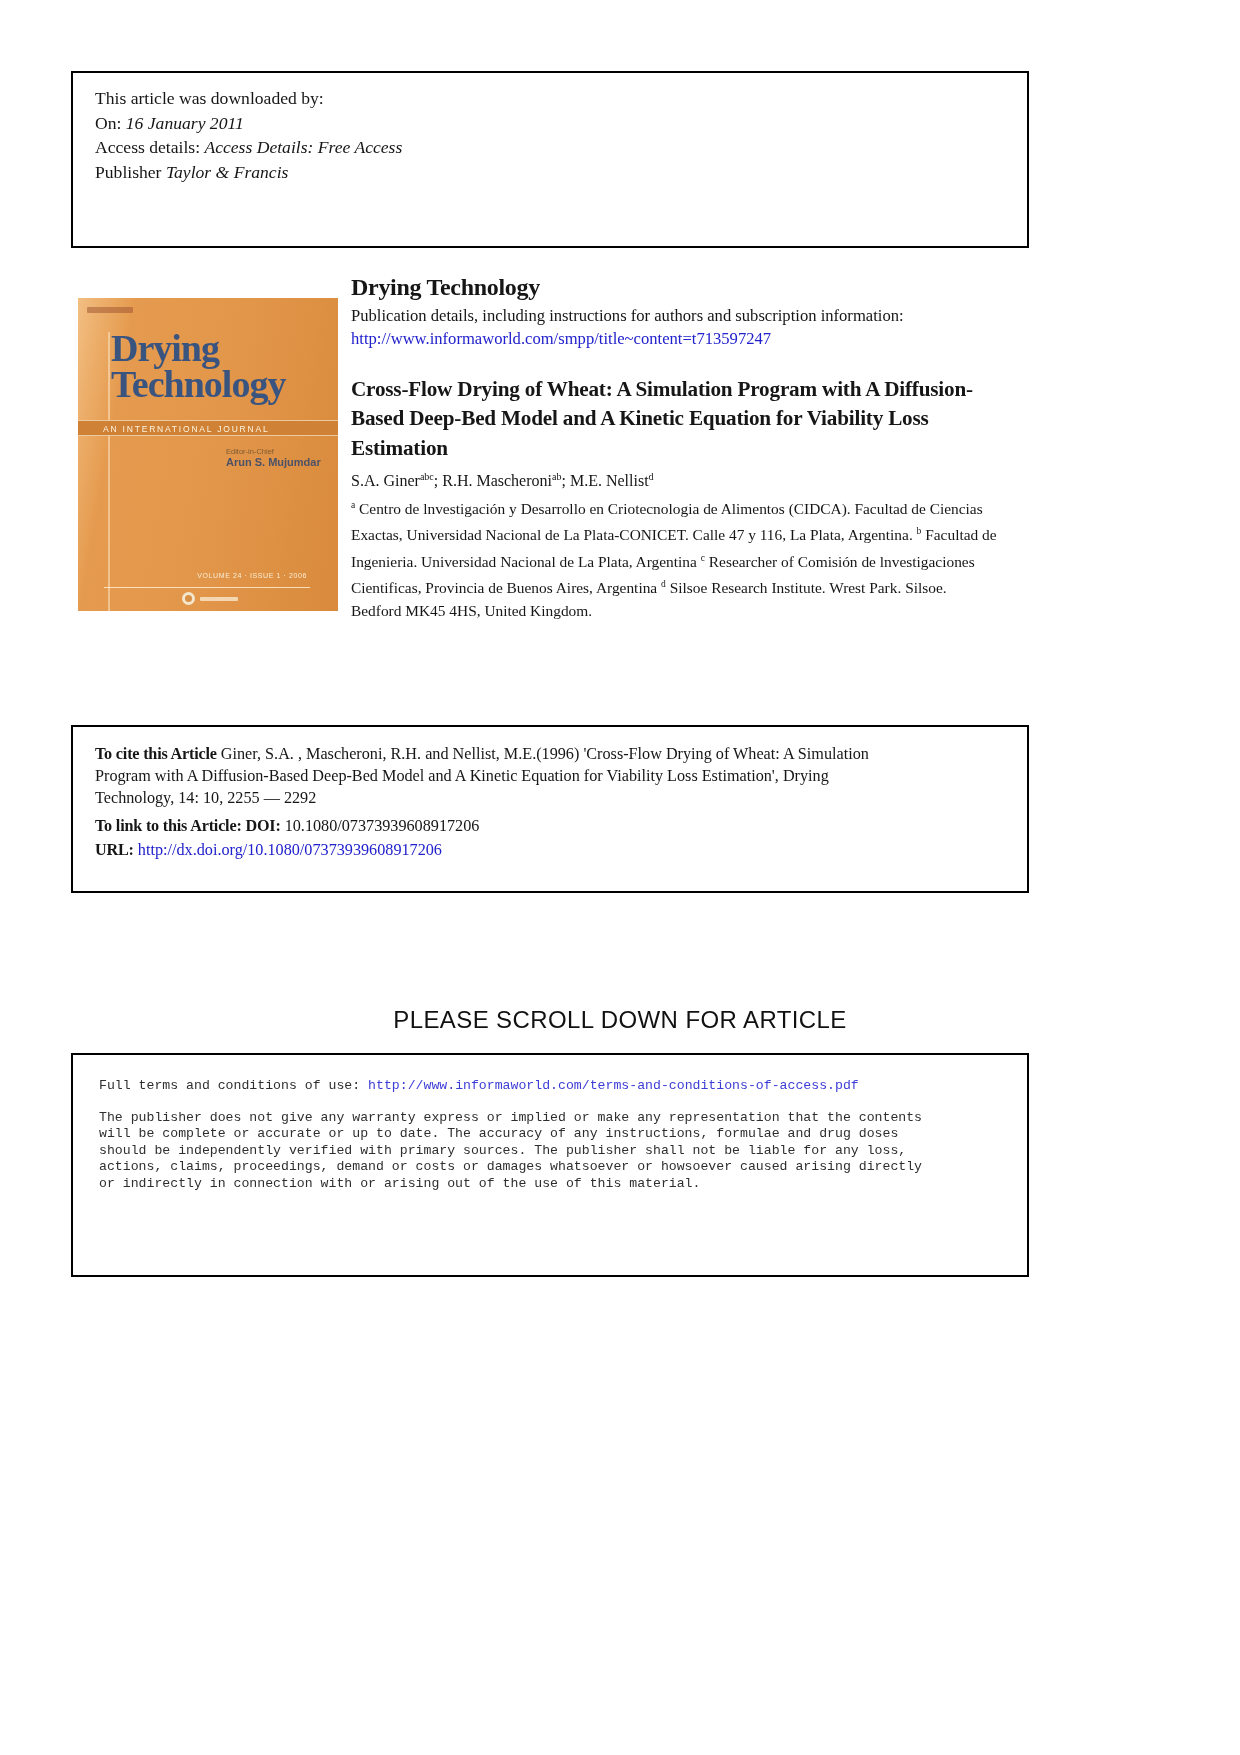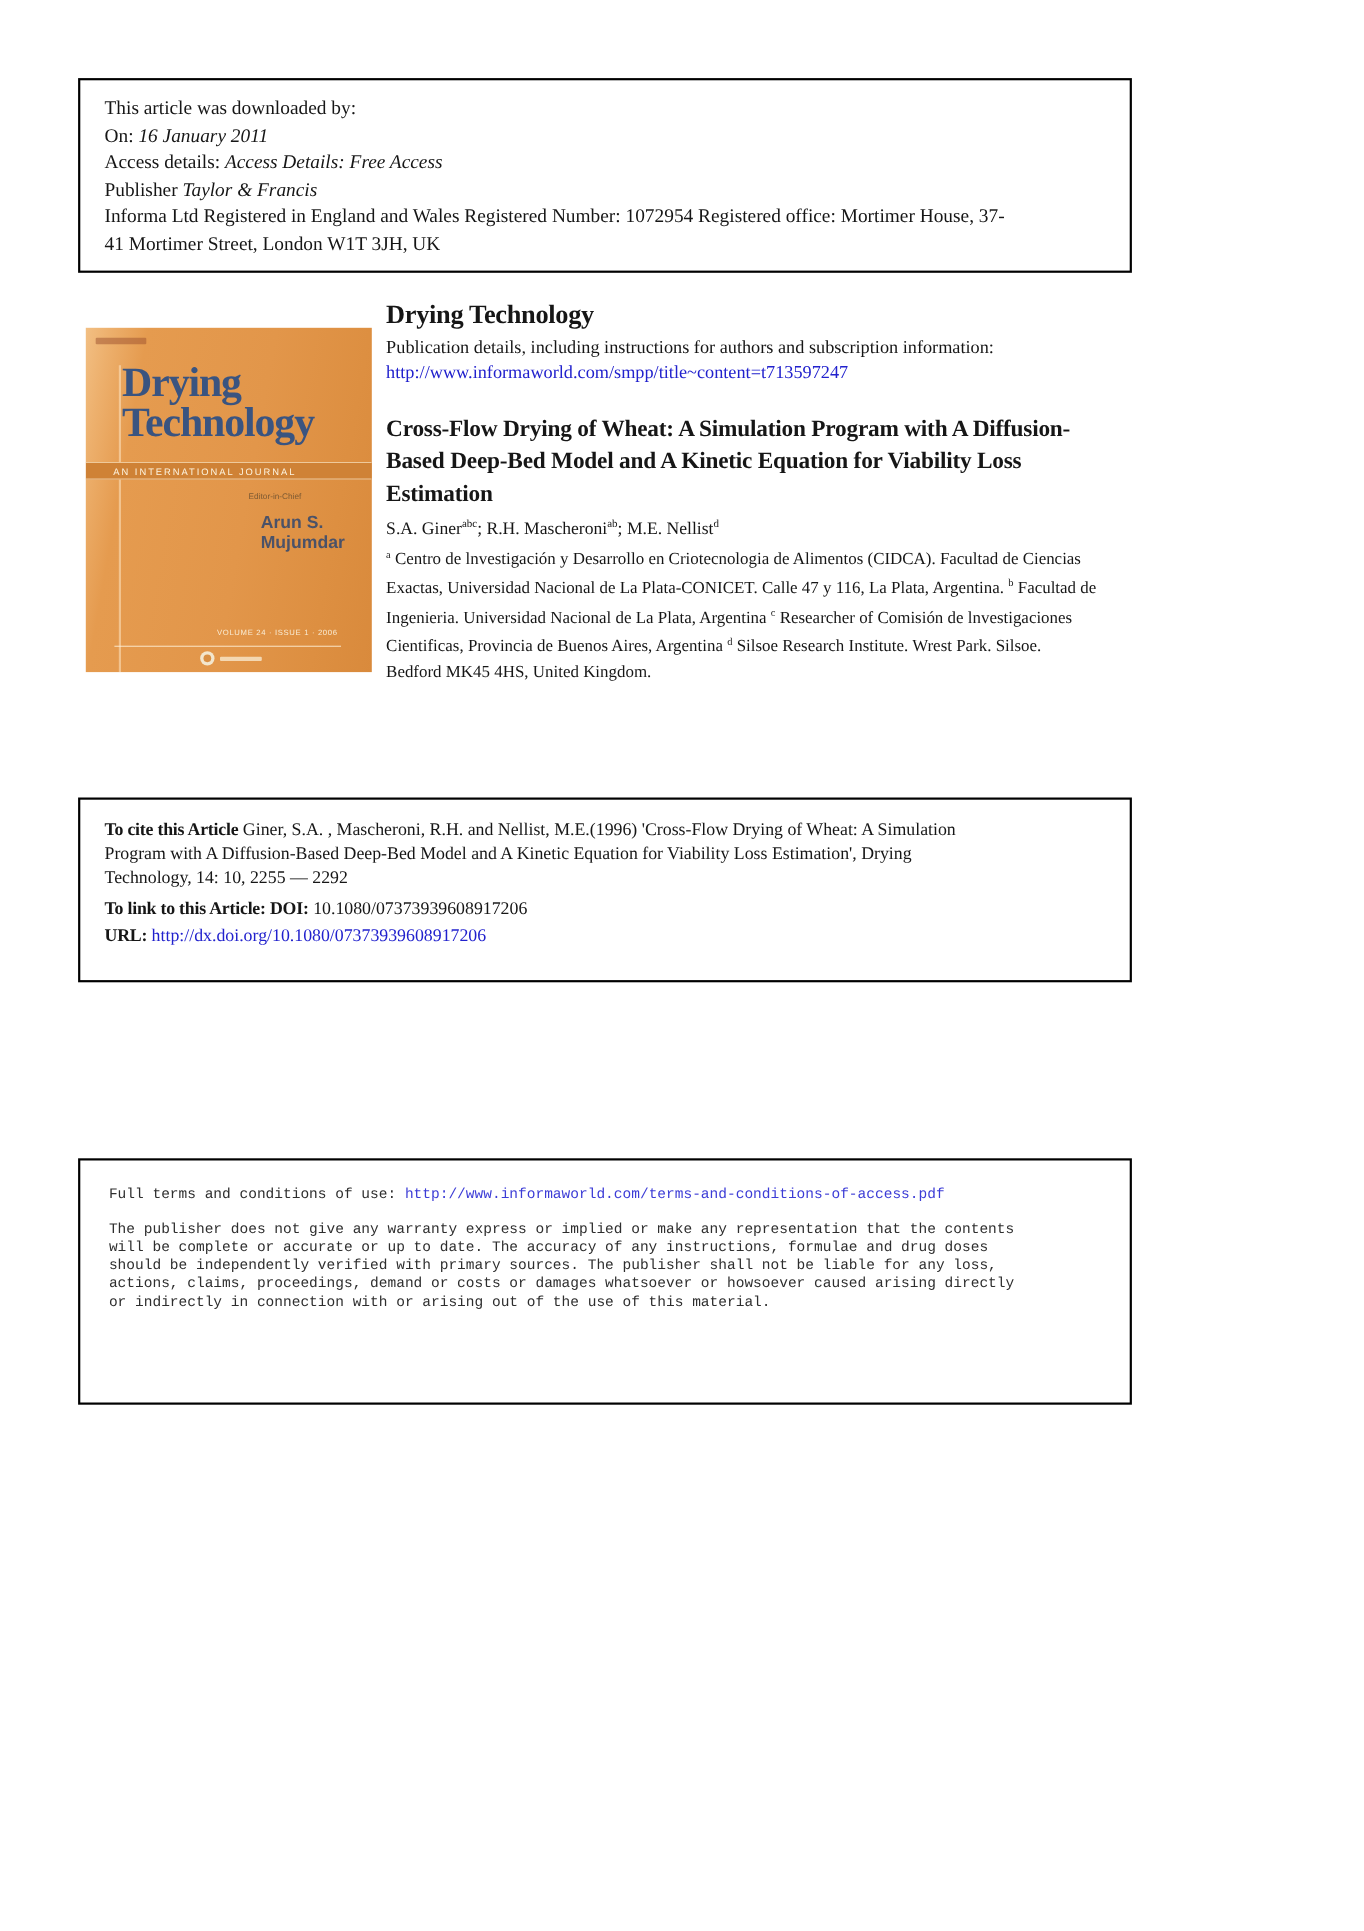--- a/index.html
+++ b/index.html
@@ -27,21 +27,21 @@
     position:absolute; left:33px; top:32px; margin:0; color:#3a5480;
     font-size:38px; line-height:36px; font-weight:bold; letter-spacing:-1px; white-space:pre-line;
   }
   .cover-band {
     position:absolute; left:0; right:0; top:122px; height:16px; background:#cf8236;
     border-top:1px solid rgba(255,240,210,.65); border-bottom:1px solid rgba(255,240,210,.65);
     color:#fdf4e0; font-family:"Liberation Sans", sans-serif; font-size:8.5px; letter-spacing:1.8px;
     line-height:16px; padding-left:25px; box-sizing:border-box;
   }
   .cover-editor-label { position:absolute; left:148px; top:149px; margin:0; font-family:"Liberation Sans", sans-serif; font-size:7.5px; color:#7d5a33; }
-  .cover-editor-name  { position:absolute; left:148px; top:158px; margin:11px; font-family:"Liberation Sans", sans-serif; font-size:16px; font-weight:bold; color:#4b5268; }
+  .cover-editor-name  { position:absolute; left:148px; top:158px; margin:0; font-family:"Liberation Sans", sans-serif; font-size:11px; font-weight:bold; color:#4b5268; }
   .cover-volume { position:absolute; right:31px; top:274px; margin:0; font-family:"Liberation Sans", sans-serif; font-size:7px; letter-spacing:.6px; color:#f9ecd4; }
   .cover-rule { position:absolute; left:26px; right:28px; top:289px; height:1px; background:rgba(255,241,216,.8); }
   .cover-logo { position:absolute; left:104px; top:294px; width:13px; height:13px; border-radius:50%; background:#f3e6cd; }
   .cover-logo::after { content:""; position:absolute; left:3px; top:3px; width:7px; height:7px; border-radius:50%; background:#d98f44; }
   .cover-logo-text { position:absolute; left:122px; top:299px; width:38px; height:4px; background:rgba(250,238,214,.75); border-radius:1px; }
 
   
   .journal-text { position:absolute; left:351px; top:274px; width:700px; }
   .journal-name { margin:0; font-size:24px; font-weight:bold; letter-spacing:-.3px; }
   .details-line { margin:5px 0 0; font-size:16.6px; }
@@ -77,22 +77,20 @@
 </head>
 <body>
 
 <div id="page">
 
   <section class="box download-box">
     <p>This article was downloaded by:</p>
     <p><span>On: </span><span class="val">16 January 2011</span></p>
     <p><span>Access details: </span><span class="val">Access Details: Free Access</span></p>
     <p><span>Publisher </span><span class="val">Taylor &amp; Francis</span></p>
-    <p class="pre">Informa Ltd Registered in England and Wales Registered Number: 1072954 Registered office: Mortimer House, 37-
-41 Mortimer Street, London W1T 3JH, UK</p>
   </section>
 
   <div class="cover">
     <div class="cover-issn"></div>
     <div class="cover-vline"></div>
     <p class="cover-title pre">Drying
 Technology</p>
     <div class="cover-band">AN INTERNATIONAL JOURNAL</div>
     <p class="cover-editor-label">Editor-in-Chief</p>
     <p class="cover-editor-name">Arun S. Mujumdar</p>
@@ -118,20 +116,21 @@
   </div>
 
   <section class="box cite-box">
     <p class="pre"><strong>To cite this Article</strong><span> Giner, S.A. , Mascheroni, R.H. and Nellist, M.E.(1996) 'Cross-Flow Drying of Wheat: A Simulation
 Program with A Diffusion-Based Deep-Bed Model and A Kinetic Equation for Viability Loss Estimation', Drying
 Technology, 14: 10, 2255 — 2292</span></p>
     <p class="doi-line"><strong>To link to this Article: DOI:</strong><span> 10.1080/07373939608917206</span></p>
     <p class="url-line"><strong>URL:</strong> <a class="link">http://dx.doi.org/10.1080/07373939608917206</a></p>
   </section>
 
+  <p class="scroll-notice">PLEASE SCROLL DOWN FOR ARTICLE</p>
 
   <section class="box terms-box">
     <p><span>Full terms and conditions of use: </span><a class="link">http://www.informaworld.com/terms-and-conditions-of-access.pdf</a></p>
     <p class="pre p-gap">The publisher does not give any warranty express or implied or make any representation that the contents
 will be complete or accurate or up to date. The accuracy of any instructions, formulae and drug doses
 should be independently verified with primary sources. The publisher shall not be liable for any loss,
 actions, claims, proceedings, demand or costs or damages whatsoever or howsoever caused arising directly
 or indirectly in connection with or arising out of the use of this material.</p>
   </section>
 

